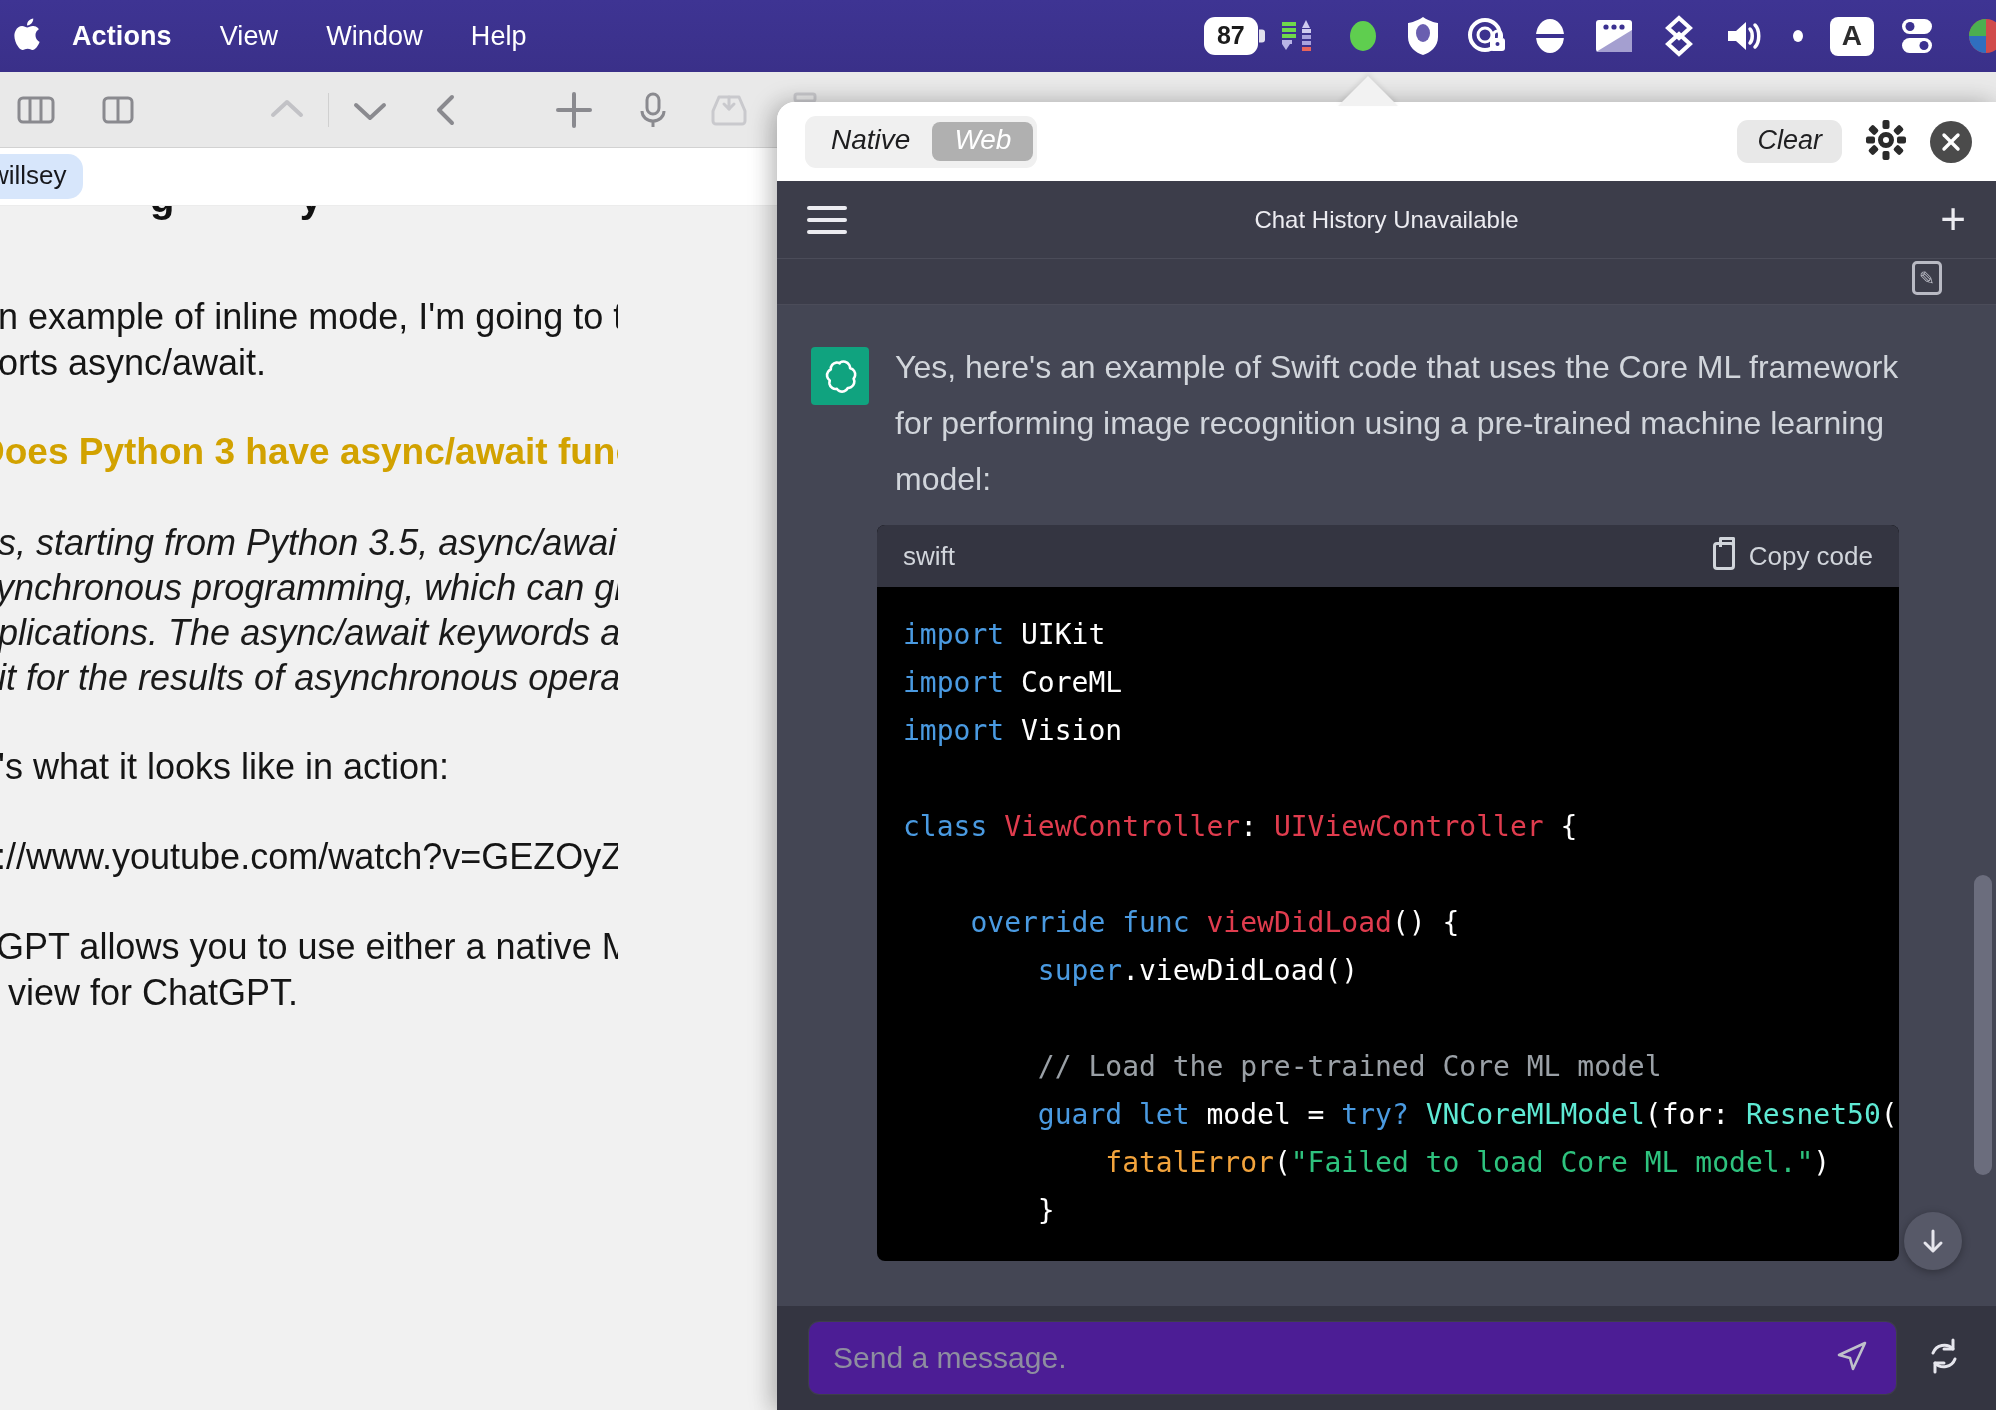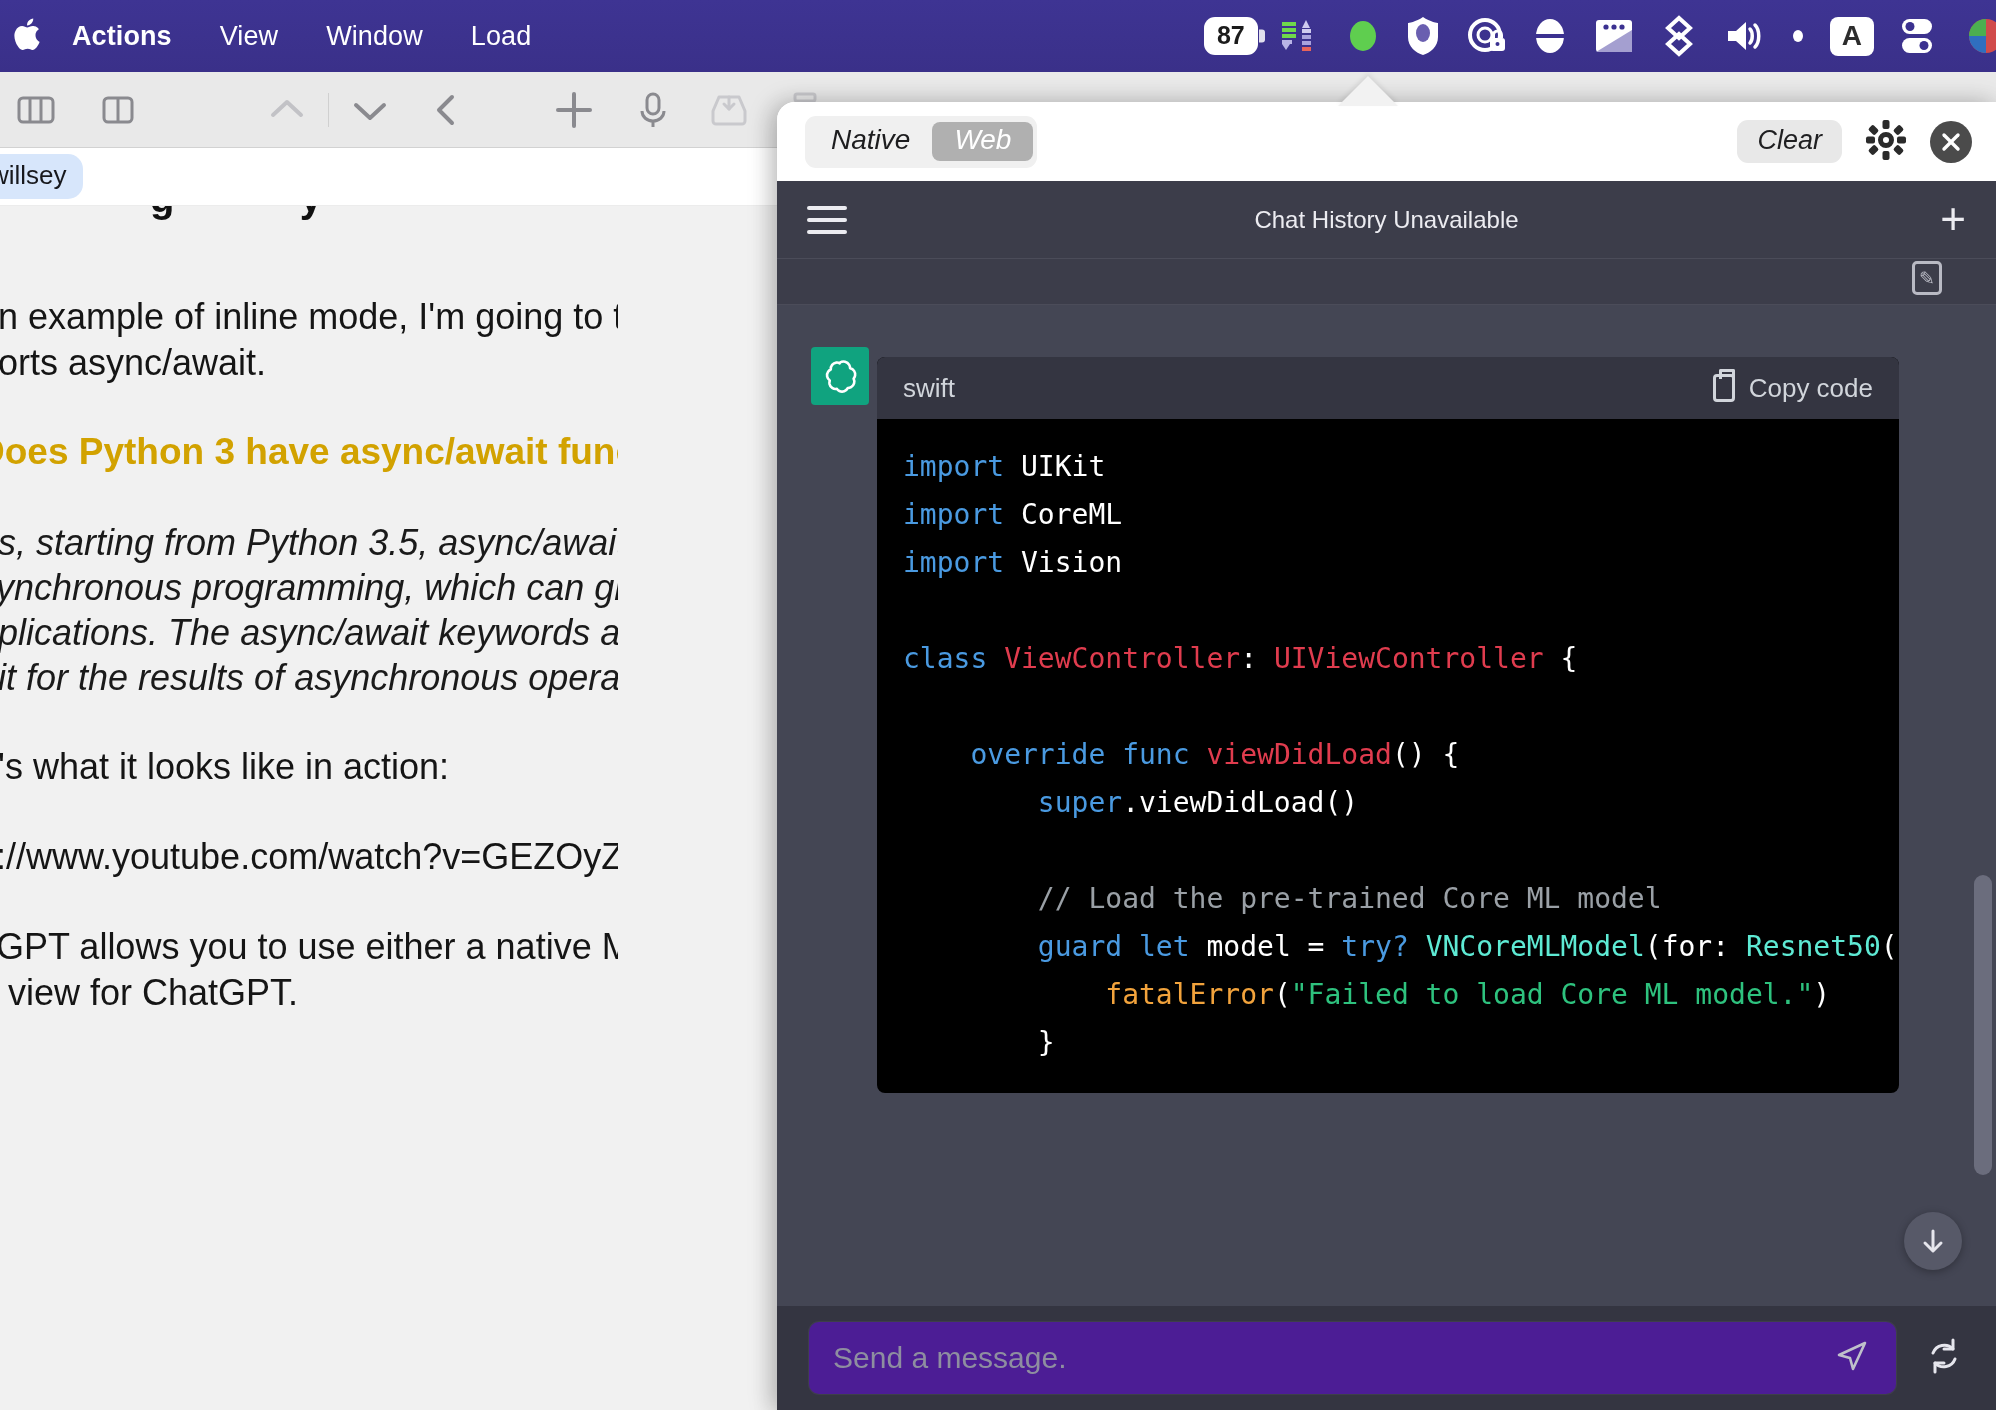--- a/index.html
+++ b/index.html
@@ -261,21 +261,21 @@
 
   <div class="menubar">
     <div class="apple">
       <svg width="30" height="36" viewBox="0 0 30 36" style="margin-left:14px">
         <path fill="#ffffff" d="M21.5 19.2c0-4 3.2-5.9 3.4-6-1.8-2.7-4.7-3-5.7-3.1-2.4-.2-4.8 1.4-6 1.4-1.2 0-3.1-1.4-5.1-1.4C5.5 10.1 3 11.8 1.7 14.4c-2.8 4.8-.7 11.8 2 15.7 1.3 1.9 2.9 4 4.9 3.9 2-.1 2.7-1.3 5.1-1.3 2.4 0 3 1.3 5.1 1.2 2.1 0 3.4-1.9 4.7-3.8 1.5-2.2 2.1-4.3 2.1-4.4-.1 0-4.1-1.6-4.1-6.5zM17.6 7.3c1.1-1.3 1.8-3.1 1.6-4.9-1.5.1-3.4 1-4.5 2.3-1 1.1-1.9 3-1.6 4.7 1.7.1 3.4-.8 4.5-2.1z"></path>
       </svg>
     </div>
     <div class="menu-item" style="font-weight:600">Actions</div>
     <div class="menu-item">View</div>
     <div class="menu-item">Window</div>
-    <div class="menu-item">Load</div>
+    <div class="menu-item">Help</div>
 
     <div class="menubar-right">
       <div class="battery-pill">87</div>
 
       <div class="mb-icon">
         <svg width="44" height="40" viewBox="0 0 44 40">
           <rect x="2" y="6" width="14" height="4" fill="#6fd84b"></rect>
           <rect x="2" y="12" width="14" height="4" fill="#6fd84b"></rect>
           <rect x="2" y="18" width="14" height="4" fill="#6fd84b"></rect>
           <rect x="2" y="24" width="10" height="4" fill="#b9b4e6"></rect>
@@ -519,20 +519,21 @@
 
       <div class="chat-scroll">
 
         <div class="msg">
           <div class="avatar">
             <svg width="40" height="40" viewBox="0 0 40 40">
               <path fill="none" stroke="#ffffff" stroke-width="2.6" stroke-linejoin="round" d="M20 6.5c3.2-1.9 7.3-.9 9.2 2.3.6 1 .9 2.2.9 3.4 3.4.7 5.6 4 5 7.4-.2 1.1-.7 2.2-1.5 3 1.6 3.1.5 6.9-2.5 8.6-1 .6-2.2.9-3.4.9-1.5 3.1-5.2 4.4-8.3 2.9-1-.5-1.9-1.2-2.5-2.2-3.4.7-6.7-1.5-7.4-4.9-.2-1.1-.1-2.3.3-3.4-2.9-2-3.6-5.8-1.7-8.7.7-1 1.6-1.8 2.7-2.3-.4-3.4 2.1-6.5 5.5-6.9 1.2-.1 2.4.1 3.4.7z"></path>
             </svg>
           </div>
           <div class="msg-body">
+            <div class="msg-text">Yes, here's an example of Swift code that uses the Core ML framework for performing image recognition using a pre-trained machine learning model:</div>
 
             <div class="codeblock">
               <div class="code-head">
                 <span>swift</span>
                 <span class="copy-wrap">
                   <span class="clipboard-ico"></span>
                   <span>Copy code</span>
                 </span>
               </div>
               <pre class="code" id="code-content"><span class="k-blue">import </span><span class="k-white">UIKit</span>

